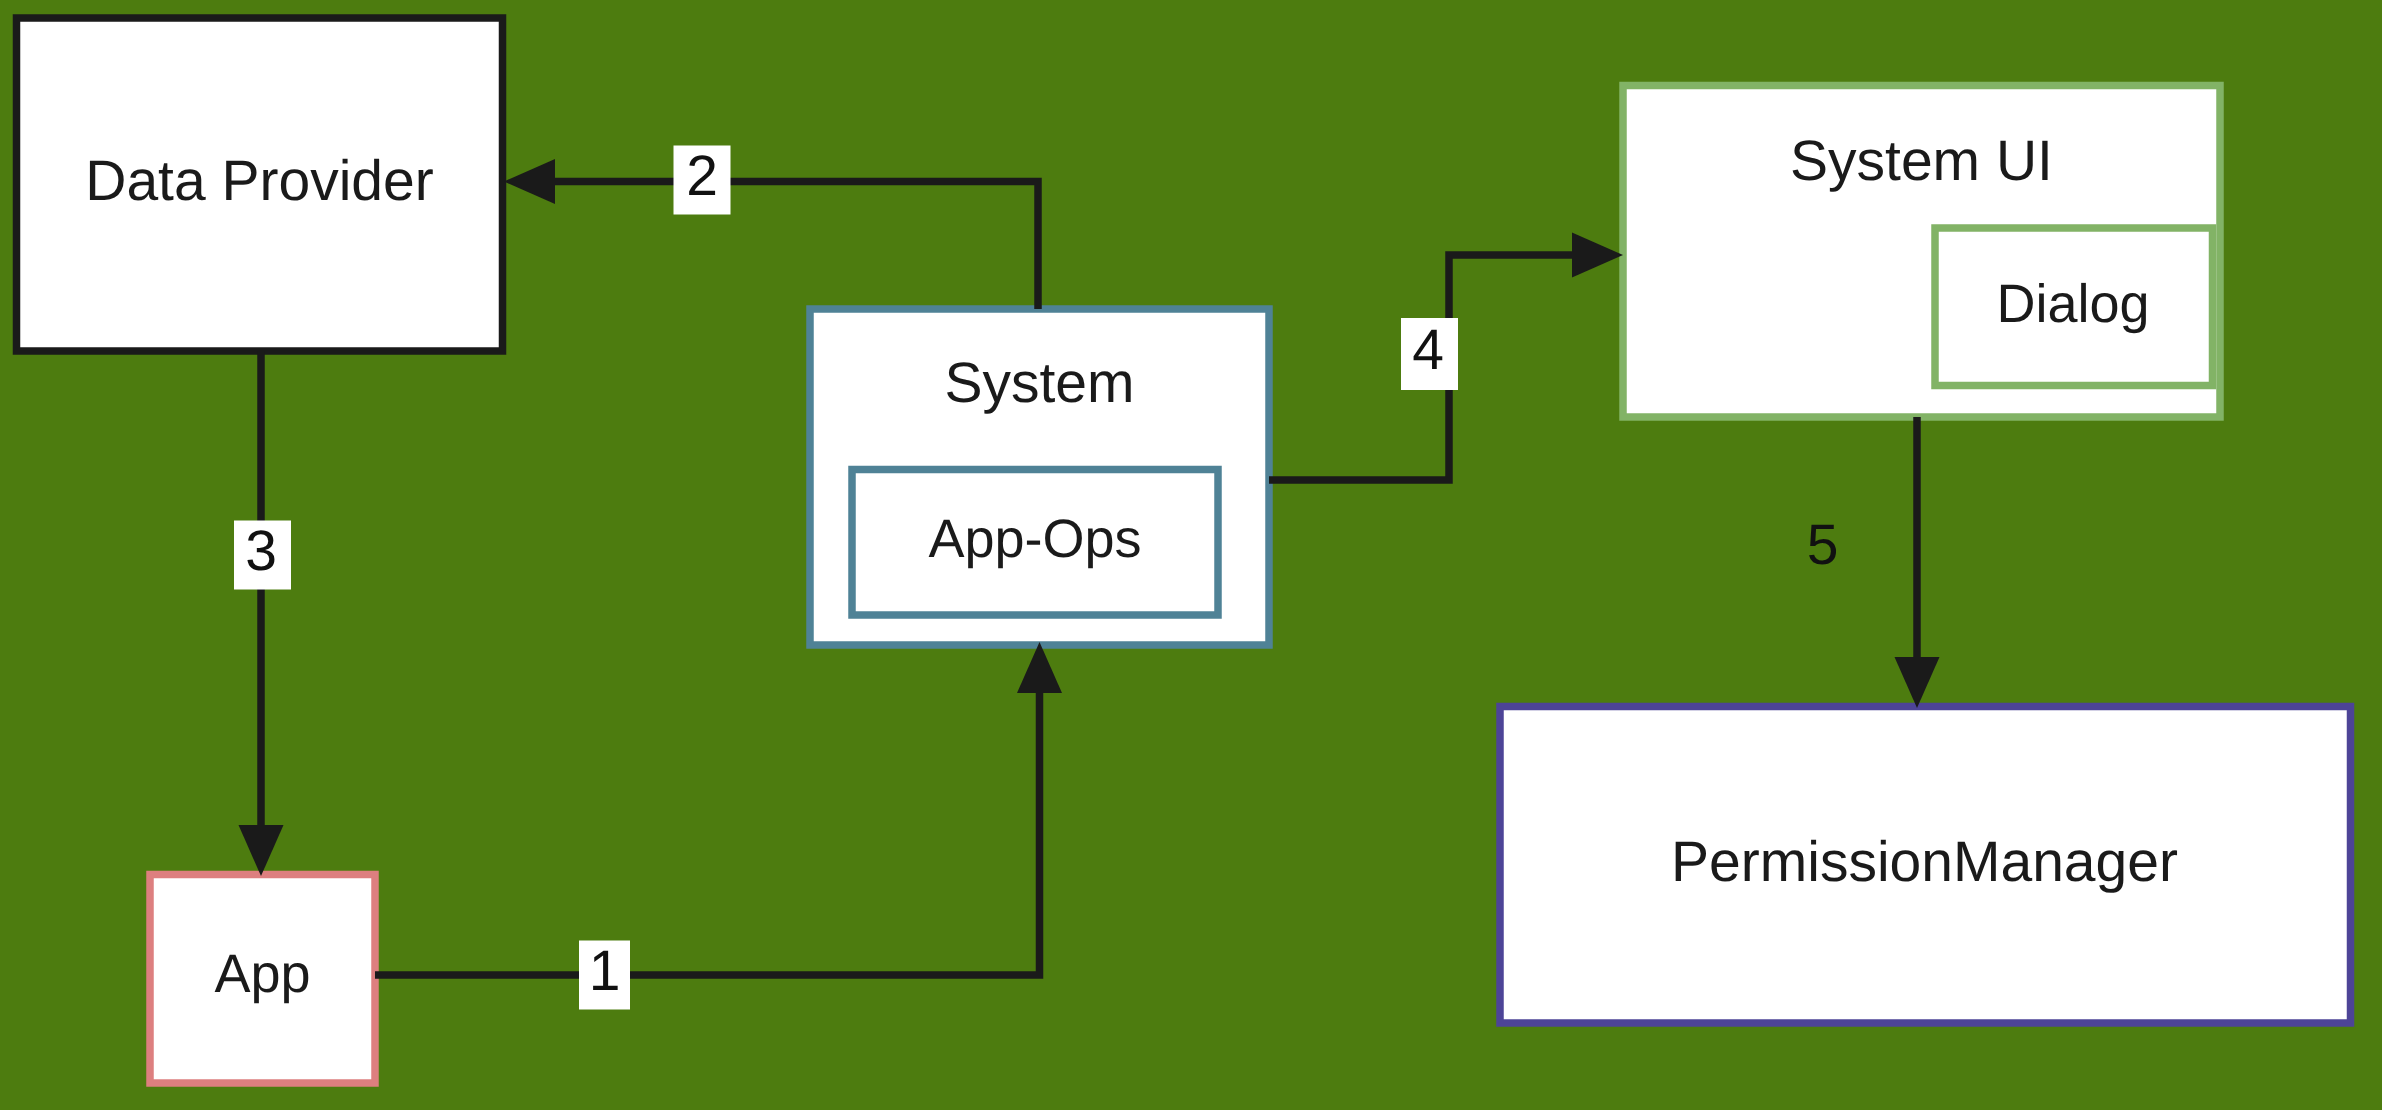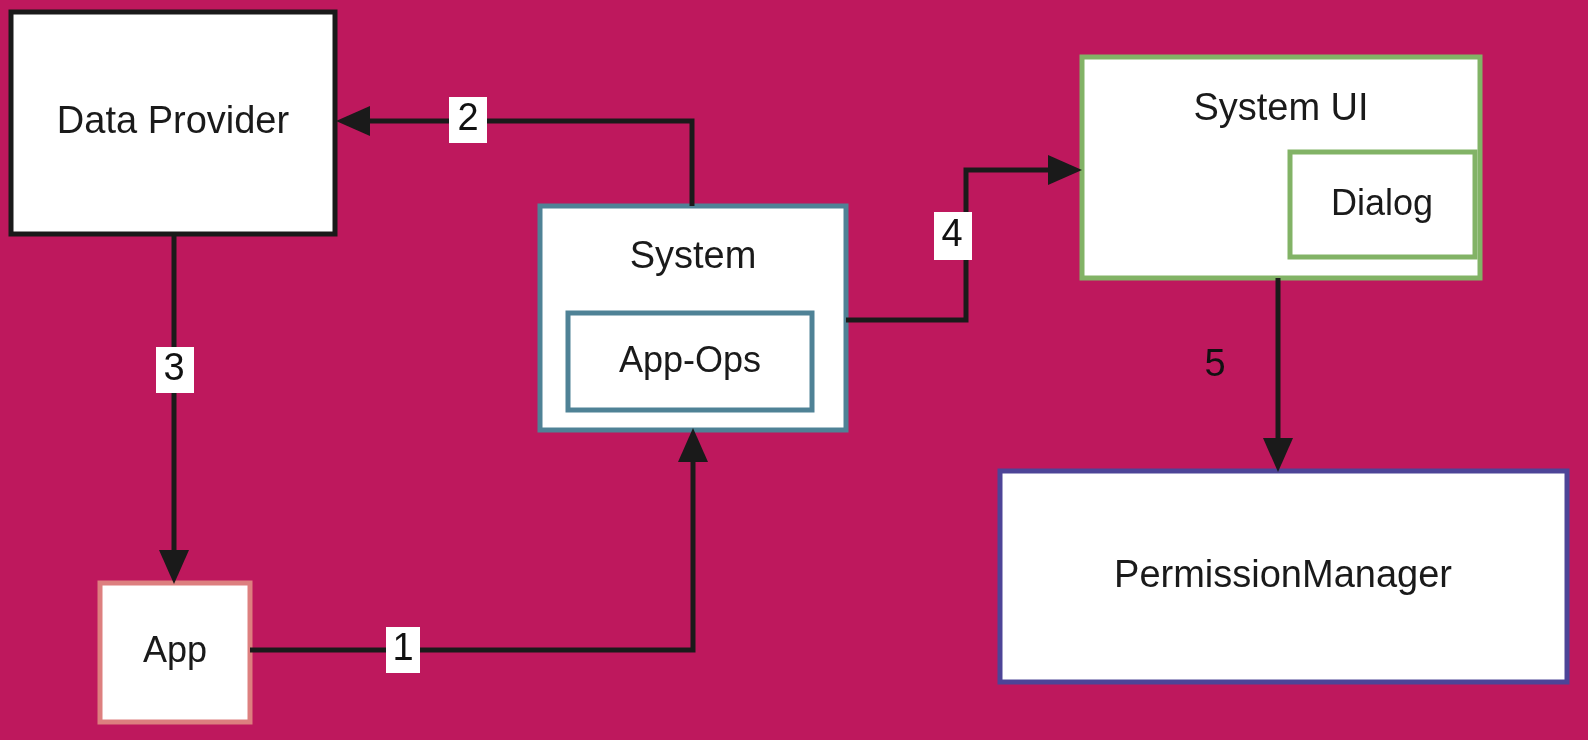--- a/index.html
+++ b/index.html
@@ -8,21 +8,21 @@
     padding: 0;
     background: #ffffff;
   }
   body {
     font-family: "Liberation Sans", sans-serif;
   }
   #canvas {
     position: relative;
     width: 1588px;
     height: 740px;
-    background: #be185d;
+    background: #4d7c0f;
     overflow: hidden;
   }
   #diagram-svg {
     position: absolute;
     left: 0;
     top: 0;
     width: 1588px;
     height: 740px;
   }
   .node-label {

